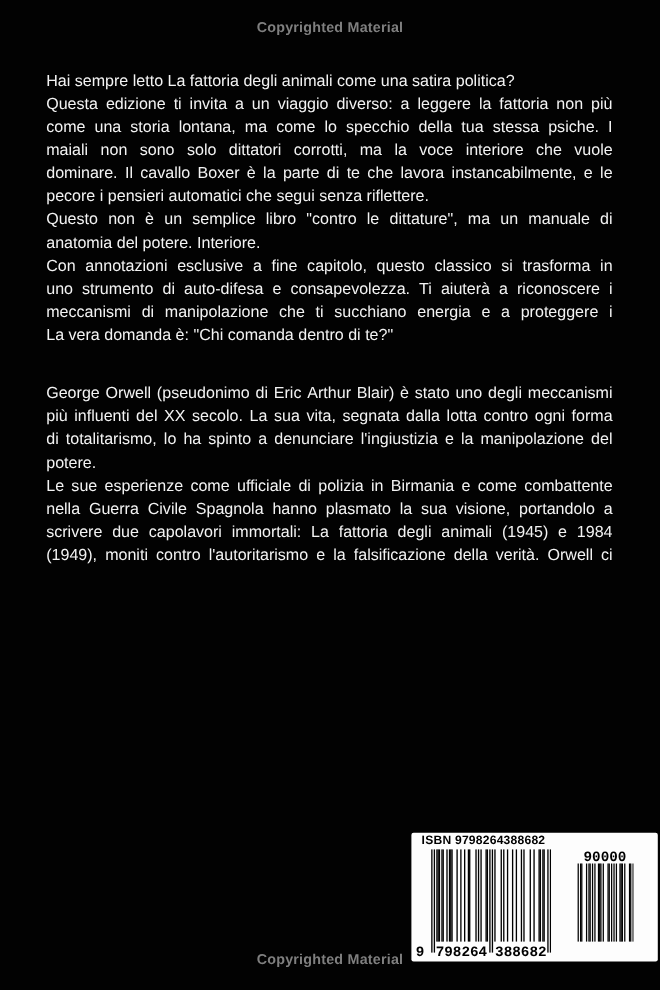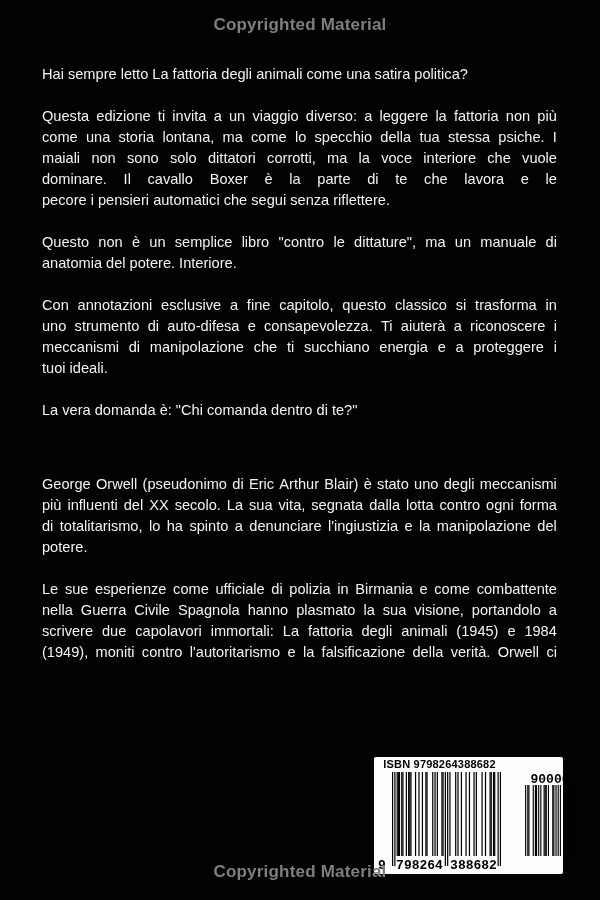--- a/index.html
+++ b/index.html
@@ -9,55 +9,54 @@
     height: 900px;
     background: #020202;
     overflow: hidden;
     font-family: "Liberation Sans", "DejaVu Sans", sans-serif;
   }
   .watermark {
     position: absolute;
     left: 0;
     width: 600px;
     text-align: center;
-    font-size: 17px;
+    font-size: 13px;
     font-weight: 600;
     letter-spacing: 0.2px;
     color: #7f7f7f;
     line-height: 14px;
   }
   #wm-top { top: 18px; }
   #wm-bottom { top: 865px; width: 600px; }
   #body-text {
     position: absolute;
     left: 42px;
     top: 64px;
     width: 515px;
     display: flex;
     flex-direction: column;
-    gap: 21px;
     color: #f3f3f3;
     font-size: 14.6px;
   }
   .para { display: block; }
   .para.section-gap { margin-top: 32px; }
   .line {
     height: 21px;
     line-height: 21px;
     white-space: nowrap;
   }
   .jline {
     display: flex;
     justify-content: space-between;
   }
   #barcode-panel {
     position: absolute;
     left: 374px;
     top: 757px;
-    width: 189px;
+    width: 224px;
     height: 117px;
     background: #fdfdfd;
     border-radius: 2px;
   }
   #isbn-label {
     position: absolute;
     left: 4px;
     top: 1px;
     width: 123px;
     text-align: center;
@@ -139,20 +138,21 @@
           <span>Il</span>
           <span>cavallo</span>
           <span>Boxer</span>
           <span>è</span>
           <span>la</span>
           <span>parte</span>
           <span>di</span>
           <span>te</span>
           <span>che</span>
           <span>lavora</span>
+          <span>instancabilmente,</span>
           <span>e</span>
           <span>le</span>
         </div>
         <div class="line">pecore i pensieri automatici che segui senza riflettere.</div>
       </div>
       <div class="para">
         <div class="line jline">
           <span>Questo</span>
           <span>non</span>
           <span>è</span>
@@ -202,21 +202,20 @@
           <span>manipolazione</span>
           <span>che</span>
           <span>ti</span>
           <span>succhiano</span>
           <span>energia</span>
           <span>e</span>
           <span>a</span>
           <span>proteggere</span>
           <span>i</span>
         </div>
-        <div class="line">tuoi ideali.</div>
       </div>
       <div class="para">
         <div class="line">La vera domanda è: "Chi comanda dentro di te?"</div>
       </div>
       <div class="para section-gap">
         <div class="line jline">
           <span>George</span>
           <span>Orwell</span>
           <span>(pseudonimo</span>
           <span>di</span>

